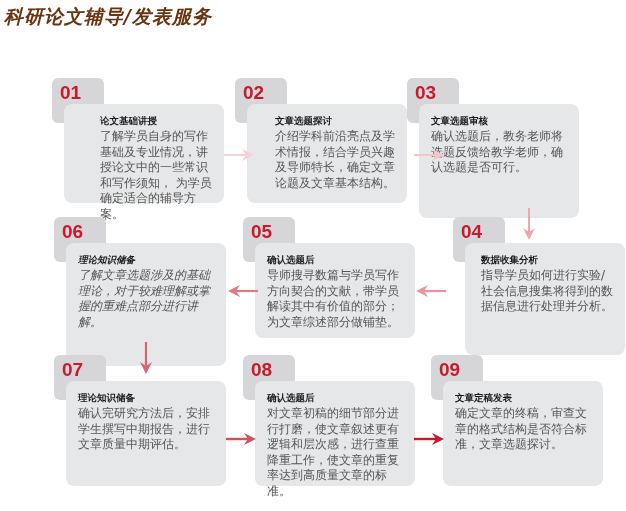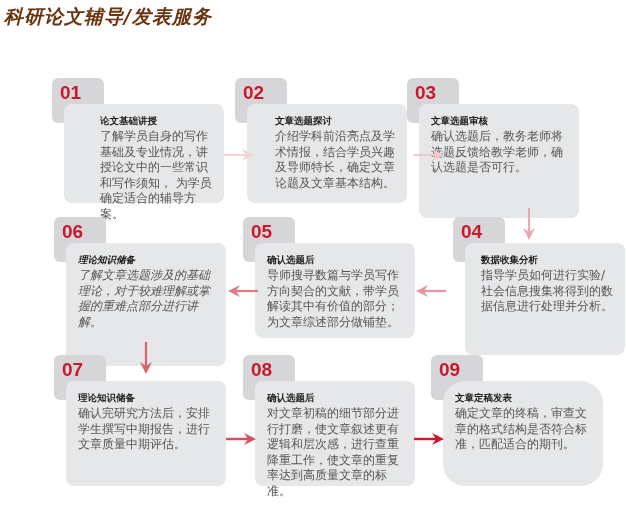--- a/index.html
+++ b/index.html
@@ -108,23 +108,23 @@
   <div class="card" style="height:105px;">
     <div class="card-title">确认选题后</div>
     <div class="card-body">对文章初稿的细节部分进行打磨，使文章叙述更有逻辑和层次感，进行查重降重工作，使文章的重复率达到高质量文章的标准。</div>
   </div>
 </div>
 
 <div class="step" style="left:431px; top:355px; height:135px;">
   <div class="num-tab">
       <span class="num">09</span>
     </div>
-  <div class="card" style="height:105px;border-radius:22px;">
+  <div class="card" style="height:105px;">
     <div class="card-title">文章定稿发表</div>
-    <div class="card-body">确定文章的终稿，审查文章的格式结构是否符合标准，匹配适合的期刊。</div>
+    <div class="card-body">确定文章的终稿，审查文章的格式结构是否符合标准，文章选题探讨。</div>
   </div>
 </div>
 
 <svg class="arrow" style="left:224px; top:148px;" width="32" height="14" viewBox="0 0 32 14">
   <line x1="0" y1="7" x2="22" y2="7" stroke="#f6d2d5" stroke-width="2"></line>
   <polygon points="18,1 30,7 18,13 22,7" fill="#f6d2d5"></polygon>
 </svg>
 <svg class="arrow" style="left:414px; top:148px;" width="32" height="14" viewBox="0 0 32 14">
   <line x1="0" y1="7" x2="22" y2="7" stroke="#f4c6cb" stroke-width="2"></line>
   <polygon points="18,1 30,7 18,13 22,7" fill="#f4c6cb"></polygon>

